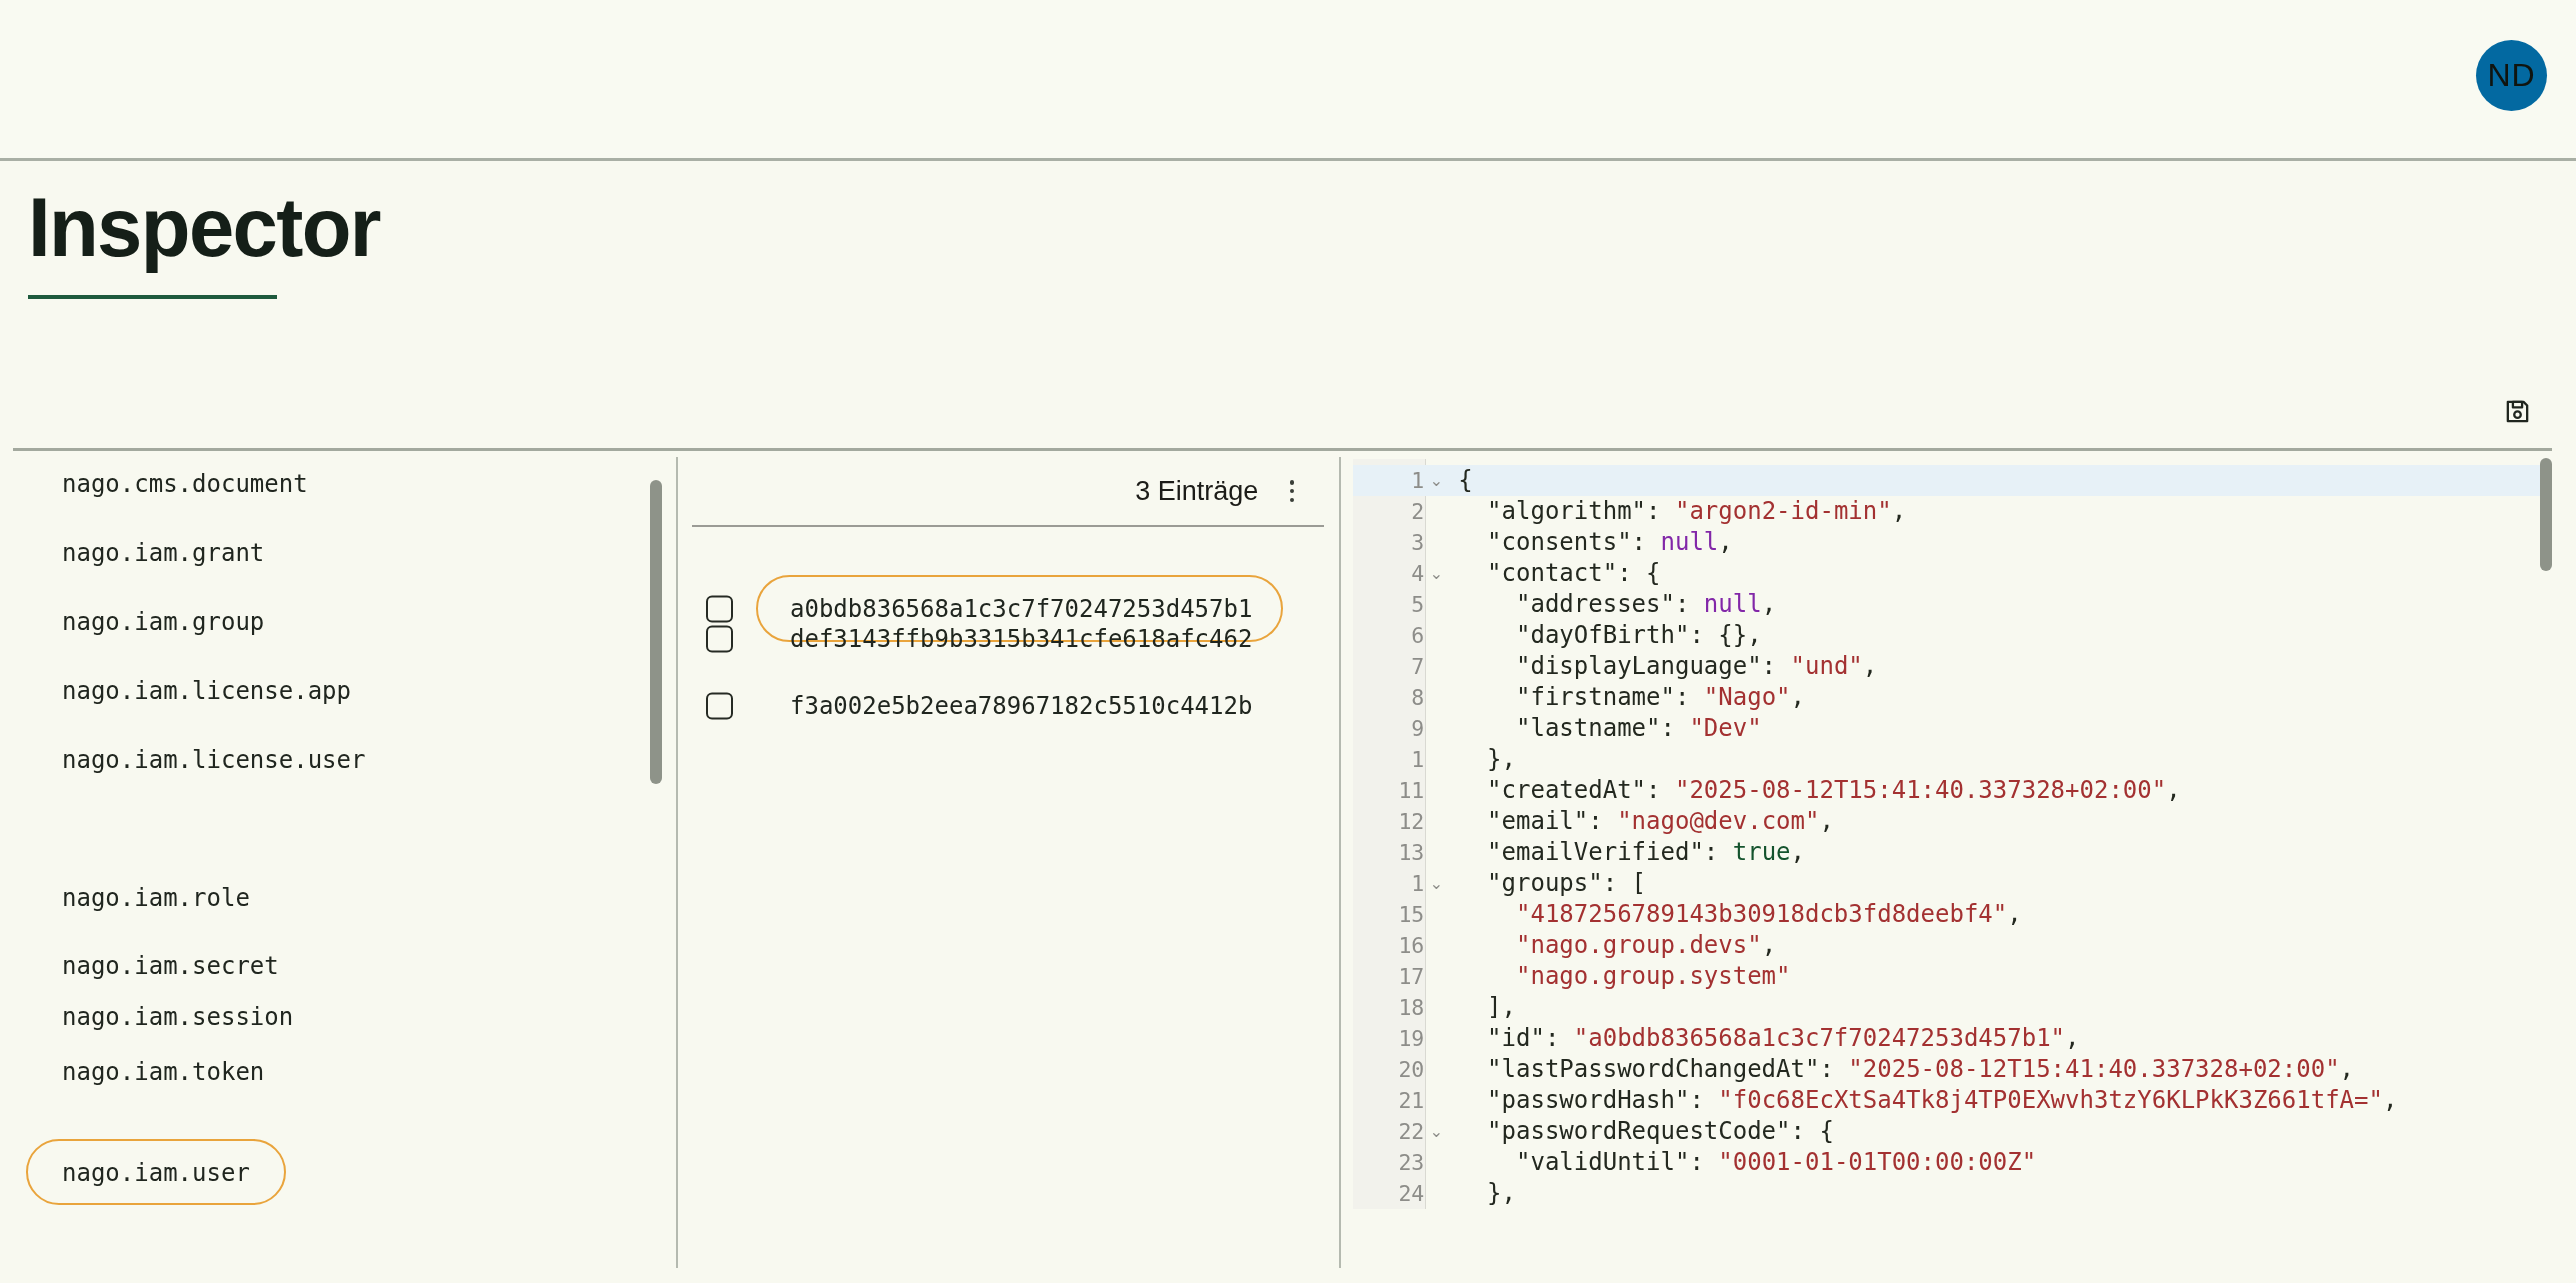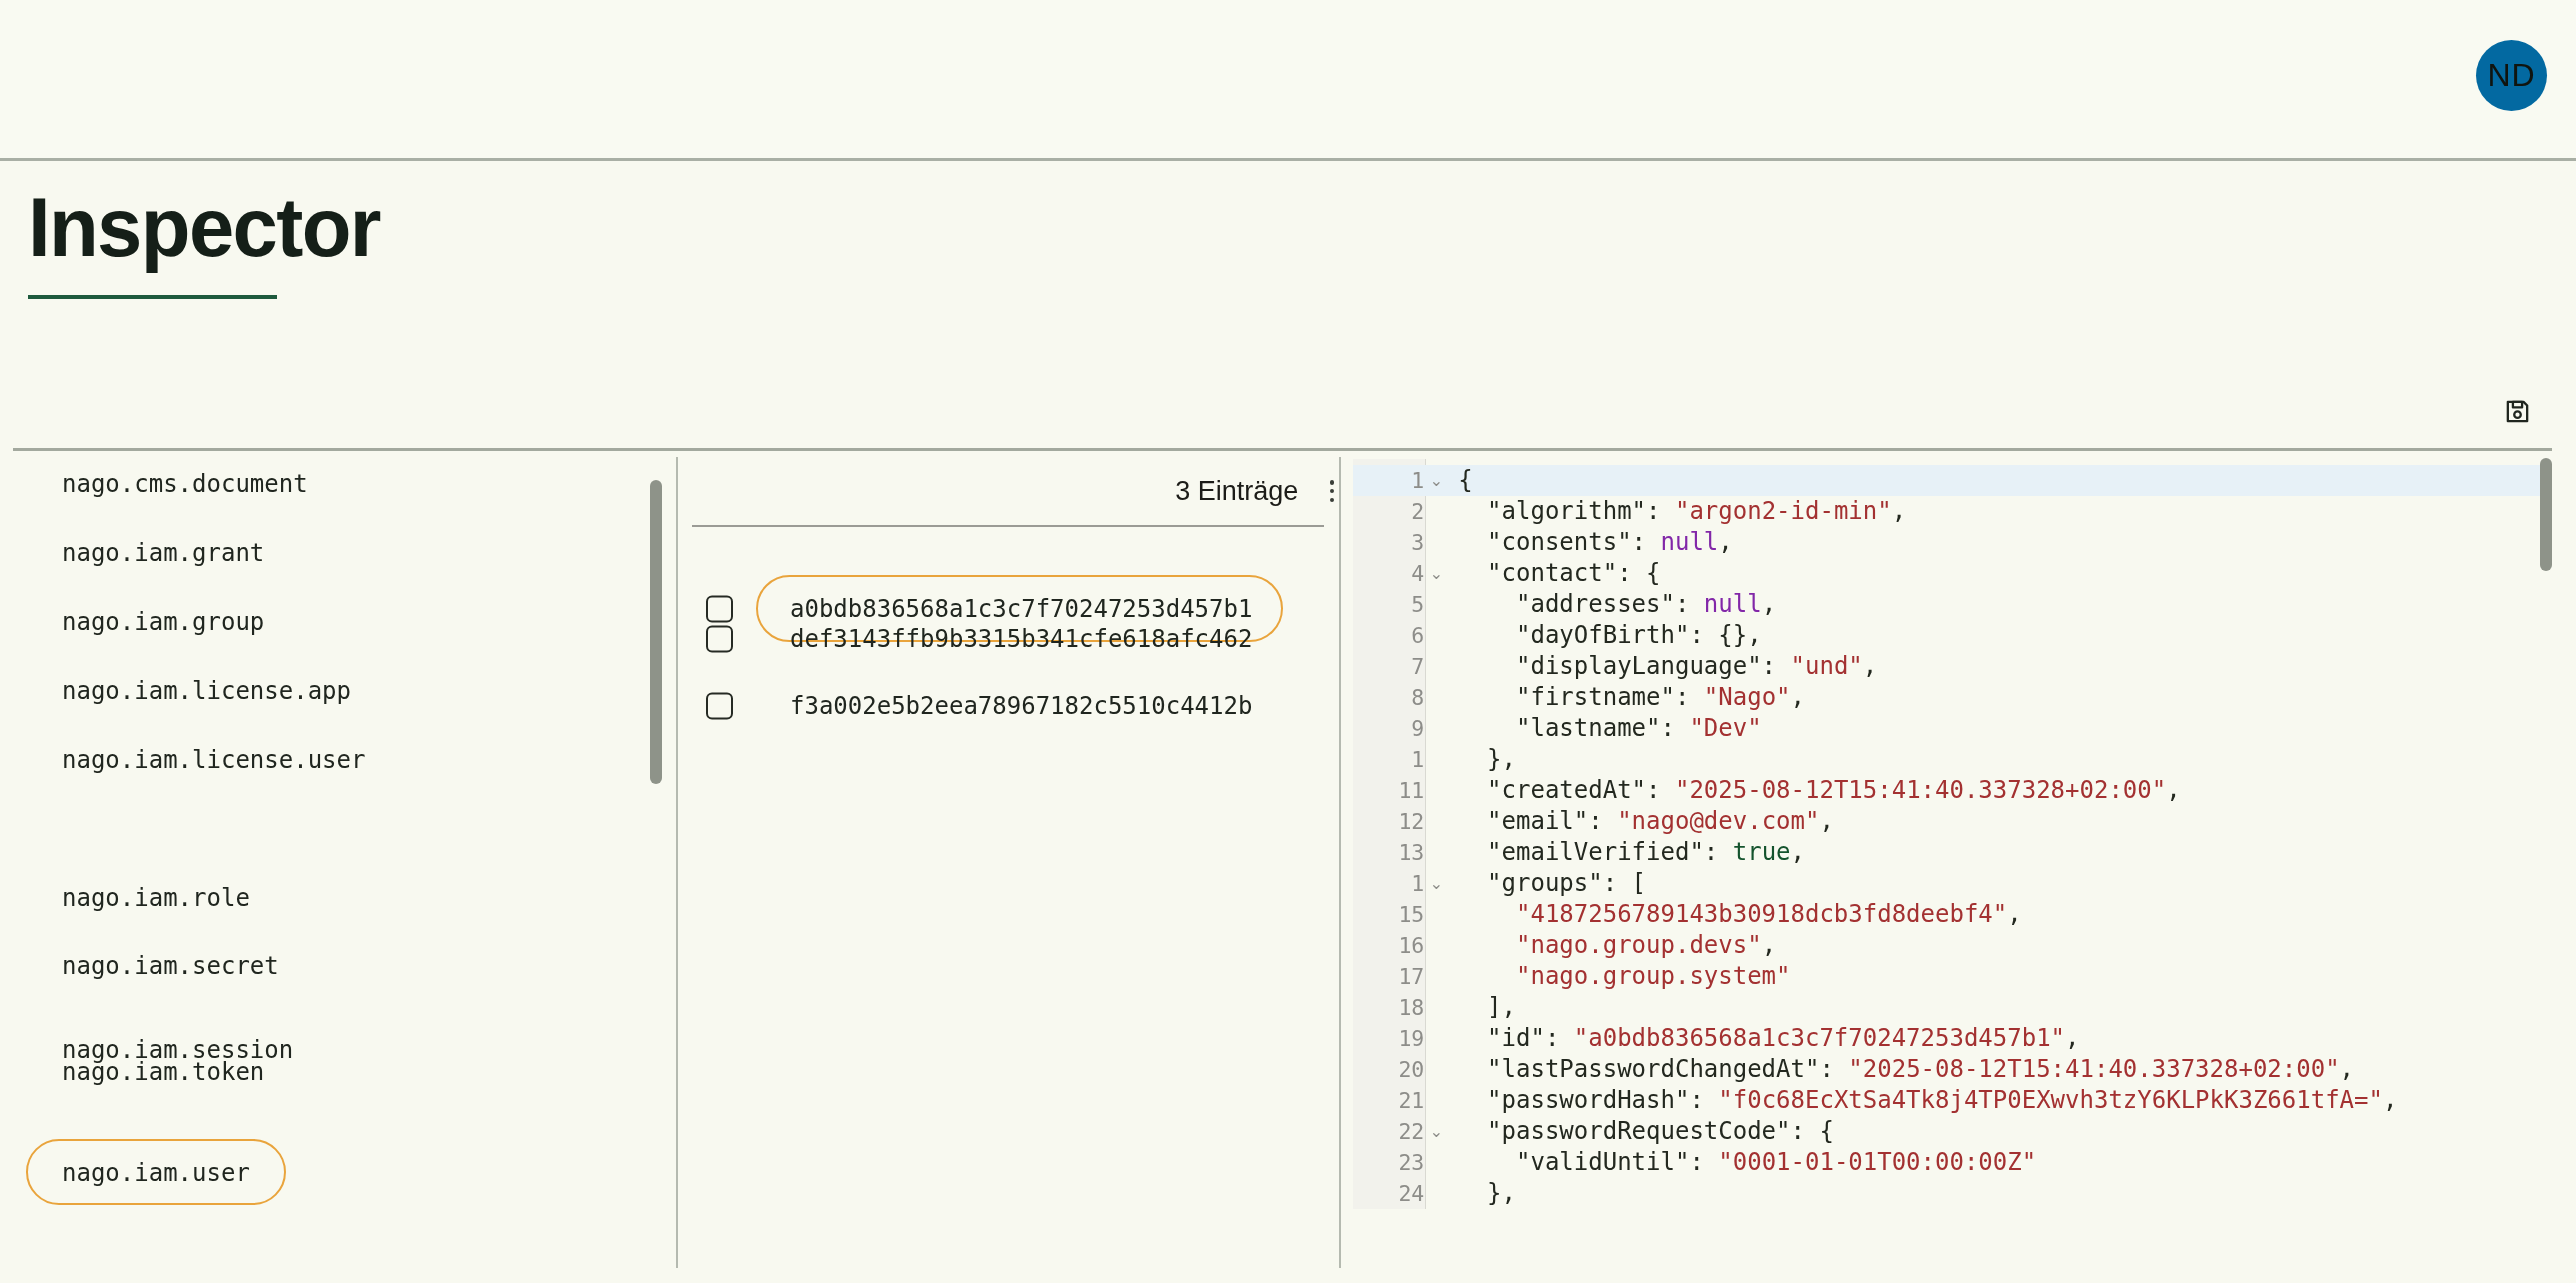--- a/index.html
+++ b/index.html
@@ -30,21 +30,21 @@
   .side-item{position:absolute;left:0;width:655px;height:69px;cursor:pointer;}
   .side-item .lbl{position:absolute;left:62px;top:50%;transform:translateY(-50%);
                   font-family:"DejaVu Sans Mono",monospace;font-size:24px;color:#20261f;white-space:pre;}
   .side-item.selected::before{content:'';position:absolute;left:26px;top:0.9px;width:256px;height:62px;
                   border:2.6px solid #e9a43c;border-radius:34px;}
   .side-scrollbar{position:absolute;left:650px;top:31px;width:12px;height:304px;border-radius:6px;background:#8e9389;}
 
   
   .entries{position:absolute;left:677px;top:449px;width:662px;height:835px;}
   .entries-header{position:absolute;left:0;top:20.7px;width:662px;height:43px;display:flex;
-                  align-items:center;justify-content:flex-end;gap:26px;box-sizing:border-box;}
+                  align-items:center;justify-content:flex-end;gap:26px;padding-right:40px;box-sizing:border-box;}
   .entries-count{font-size:27px;color:#1c1c18;}
   .kebab{display:flex;flex-direction:column;gap:4.3px;cursor:pointer;background:none;border:none;padding:5.2px;}
   .kebab i{width:4.3px;height:4.3px;border-radius:50%;background:#3a3f38;display:block;}
   .entries-hr{position:absolute;left:14.6px;top:76px;width:632px;height:1.7px;background:#9b9b95;}
   .entry-row{position:absolute;left:0;width:662px;height:67px;}
   .checkbox{position:absolute;left:29px;top:50%;transform:translateY(-50%);width:27px;height:27px;
             border:2.6px solid #262b24;border-radius:6px;background:transparent;cursor:pointer;box-sizing:border-box;}
   .entry-pill{position:absolute;left:79px;top:0;width:527px;height:67px;border-radius:34px;
               border:2.6px solid transparent;box-sizing:border-box;display:flex;align-items:center;
               padding-left:32px;cursor:pointer;}
@@ -109,21 +109,21 @@
       </div>
       <div class="side-item" style="top: 276px;">
         <span class="lbl">nago.iam.license.user</span>
       </div>
       <div class="side-item" style="top: 414px;">
         <span class="lbl">nago.iam.role</span>
       </div>
       <div class="side-item" style="top: 482px;">
         <span class="lbl">nago.iam.secret</span>
       </div>
-      <div class="side-item" style="top: 566px; padding-left: 36px;">
+      <div class="side-item" style="top: 533px; padding-left: 36px;">
         <span class="lbl">nago.iam.session</span>
       </div>
       <div class="side-item" style="top: 588px;">
         <span class="lbl">nago.iam.token</span>
       </div>
       <div class="side-item selected" style="top: 689px;">
         <span class="lbl">nago.iam.user</span>
       </div>
     </div>
   <div class="side-scrollbar" style="top:480px;"></div>

